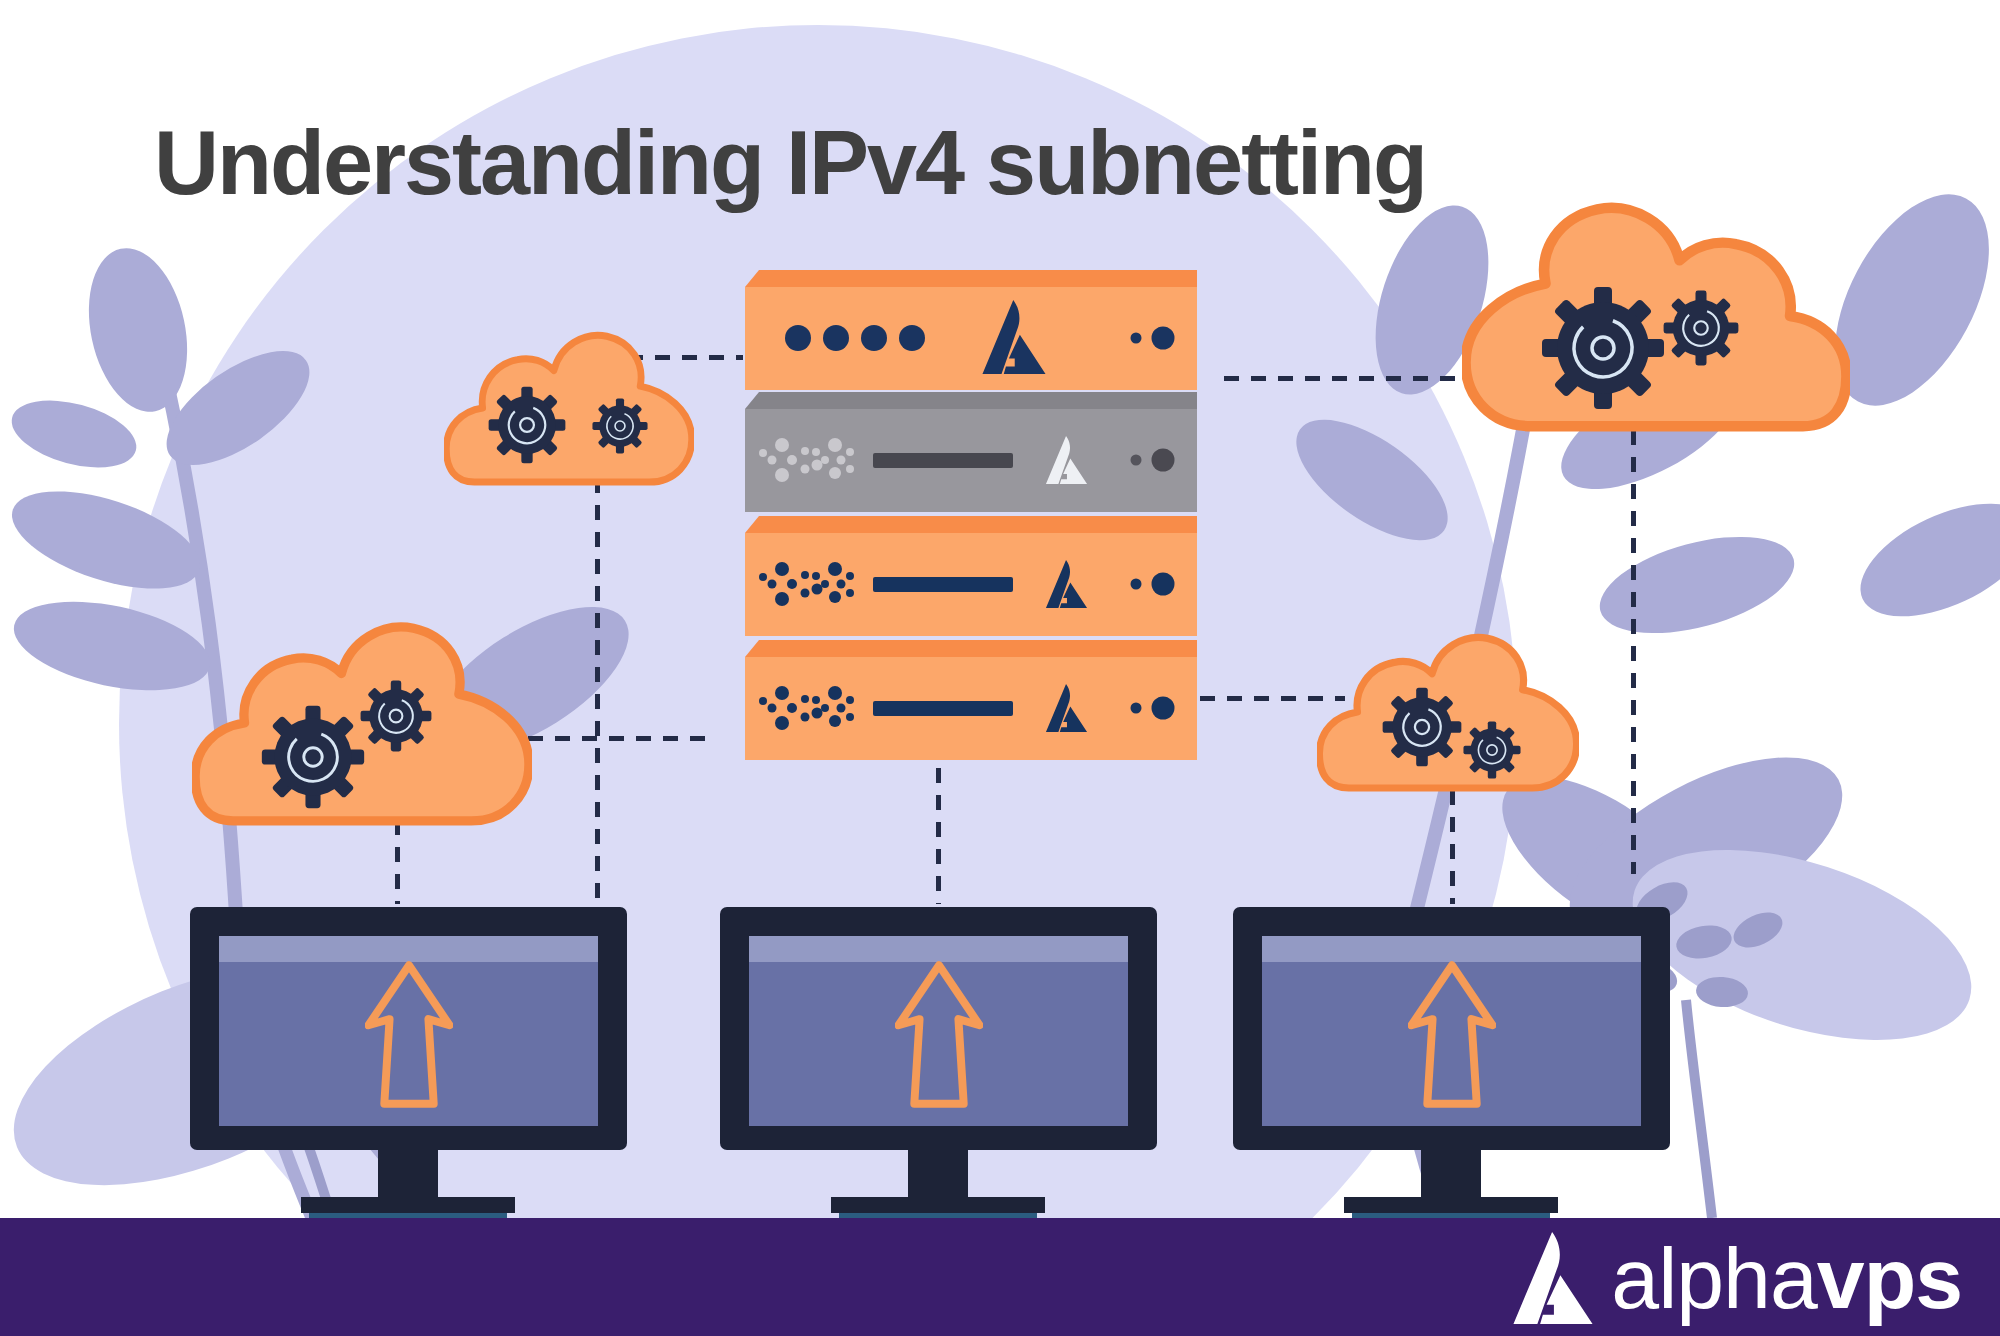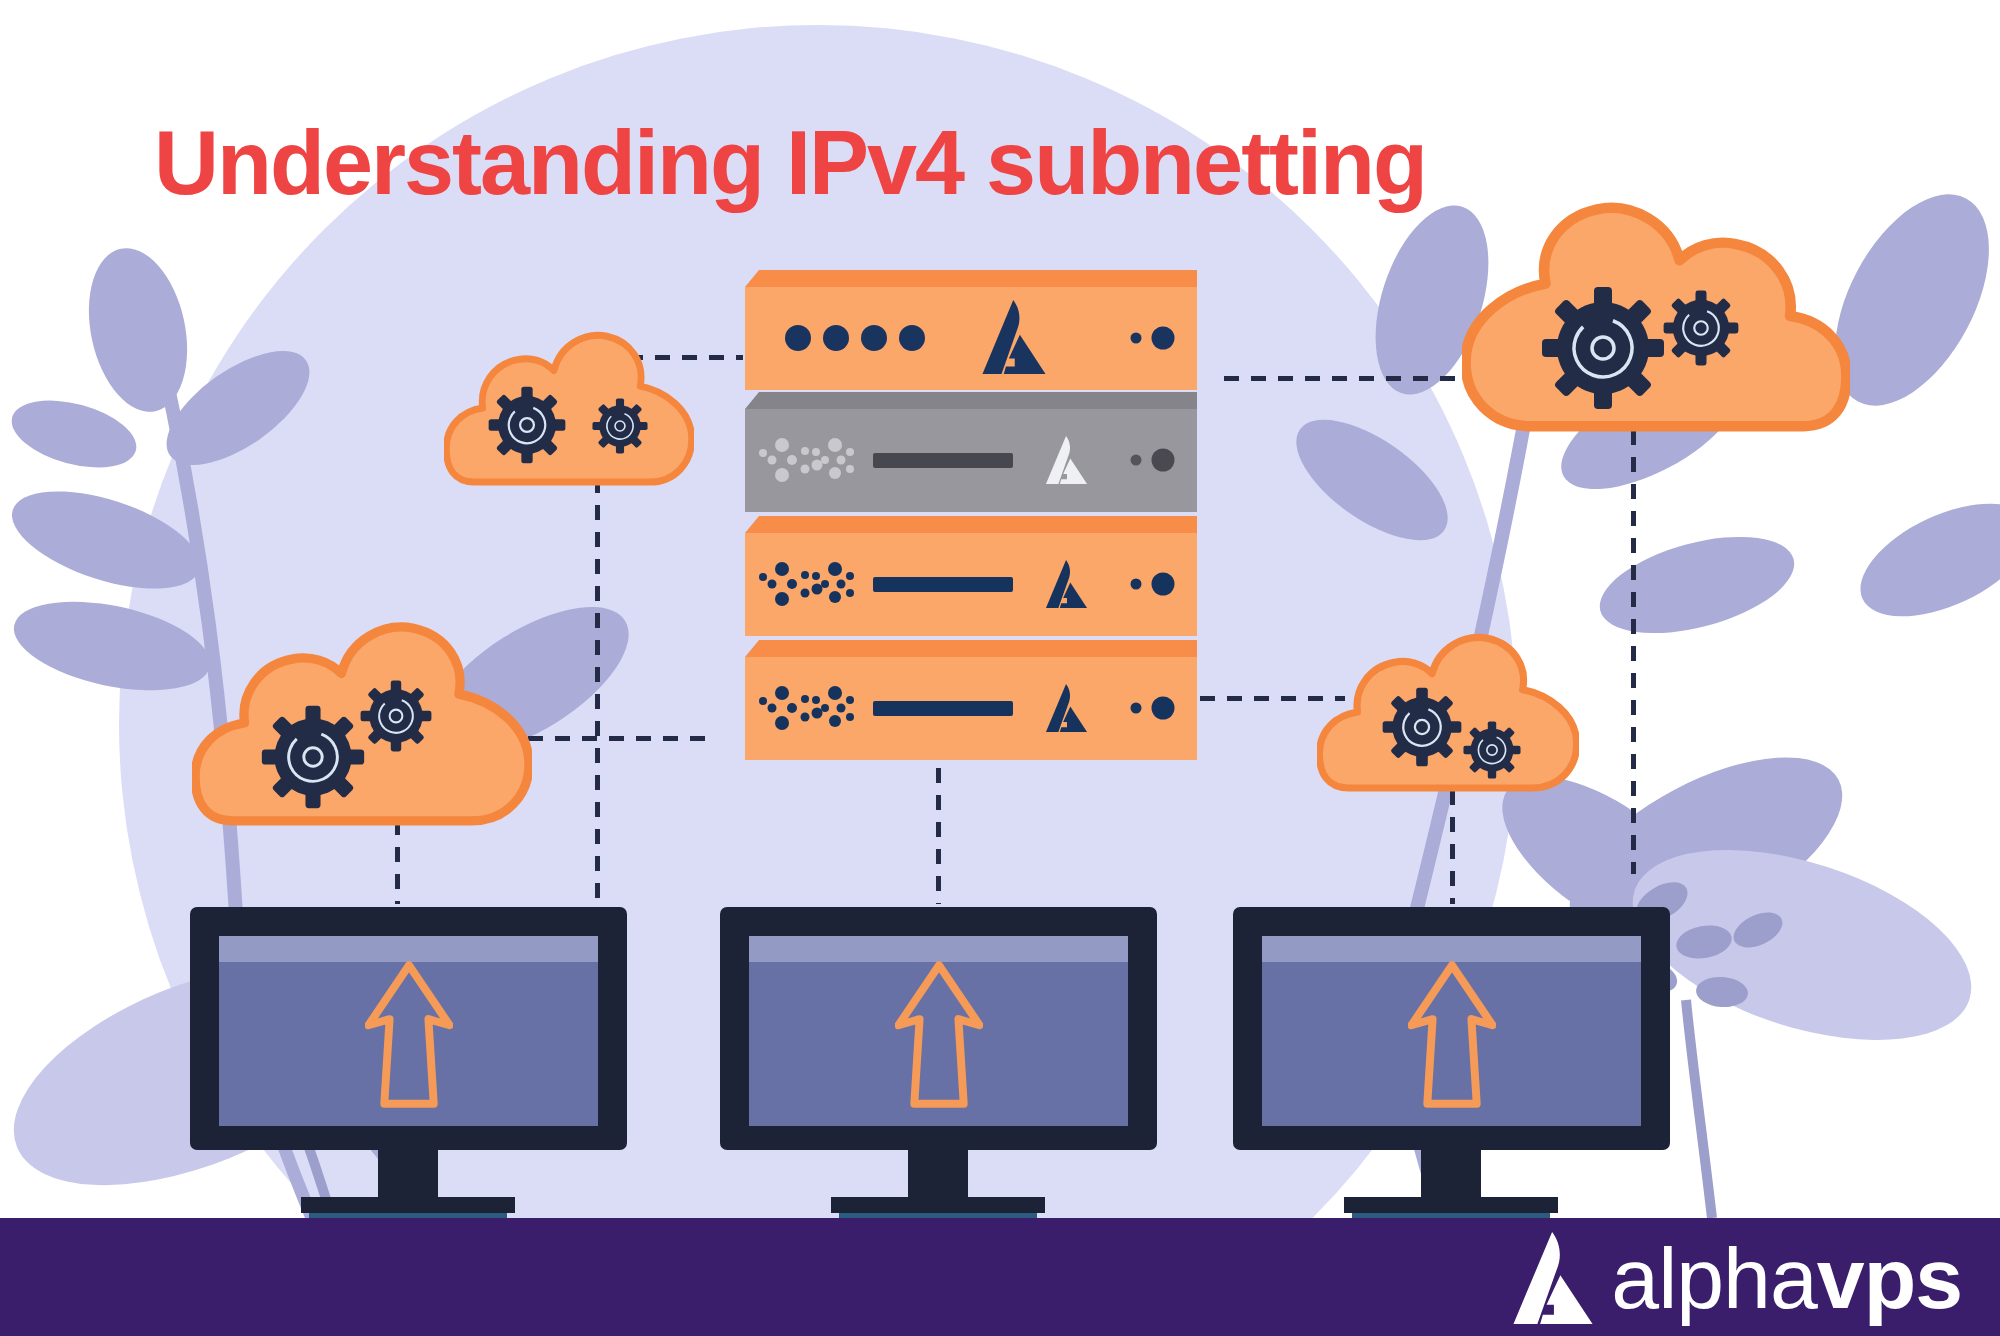--- a/index.html
+++ b/index.html
@@ -29,21 +29,21 @@
   .monitor{position:absolute;top:907px;width:437px;height:243px;z-index:5;}
   .mon-frame{position:absolute;left:0;top:0;width:437px;height:243px;background:#1d2337;border-radius:7px;}
   .mon-screen{position:absolute;left:29px;top:29px;width:379px;height:190px;background:#6871a6;overflow:hidden;}
   .mon-strip{position:absolute;left:0;top:0;width:100%;height:26px;background:#939ac4;}
   .mon-arrow{position:absolute;left:50%;top:24px;transform:translateX(-50%);}
   .mon-neck{position:absolute;left:188px;top:243px;width:60px;height:47px;background:#1d2337;}
   .mon-base{position:absolute;left:111px;top:290px;width:214px;height:16px;background:#1d2337;}
   .mon-teal{position:absolute;left:119px;top:306px;width:198px;height:6px;background:#2b5c80;}
   
   .page-title{position:absolute;left:0;top:52px;width:1580px;text-align:center;z-index:6;
-              font-size:90px;font-weight:700;letter-spacing:-2px;color:#ef4444;}
+              font-size:90px;font-weight:700;letter-spacing:-2px;color:#404040;}
   
   .footer-bar{position:absolute;left:0;top:1218px;width:2000px;height:118px;background:#3a1e6c;z-index:6;}
   .brand{position:absolute;right:38px;top:14px;display:flex;align-items:center;}
   .brand-mark{margin-right:16px;}
   .brand-text{font-size:86px;line-height:1;color:#ffffff;letter-spacing:-1px;}
   .brand-text .light{font-weight:400;}
   .brand-text .bold{font-weight:700;}
 </style>
 </head>
 <body>

